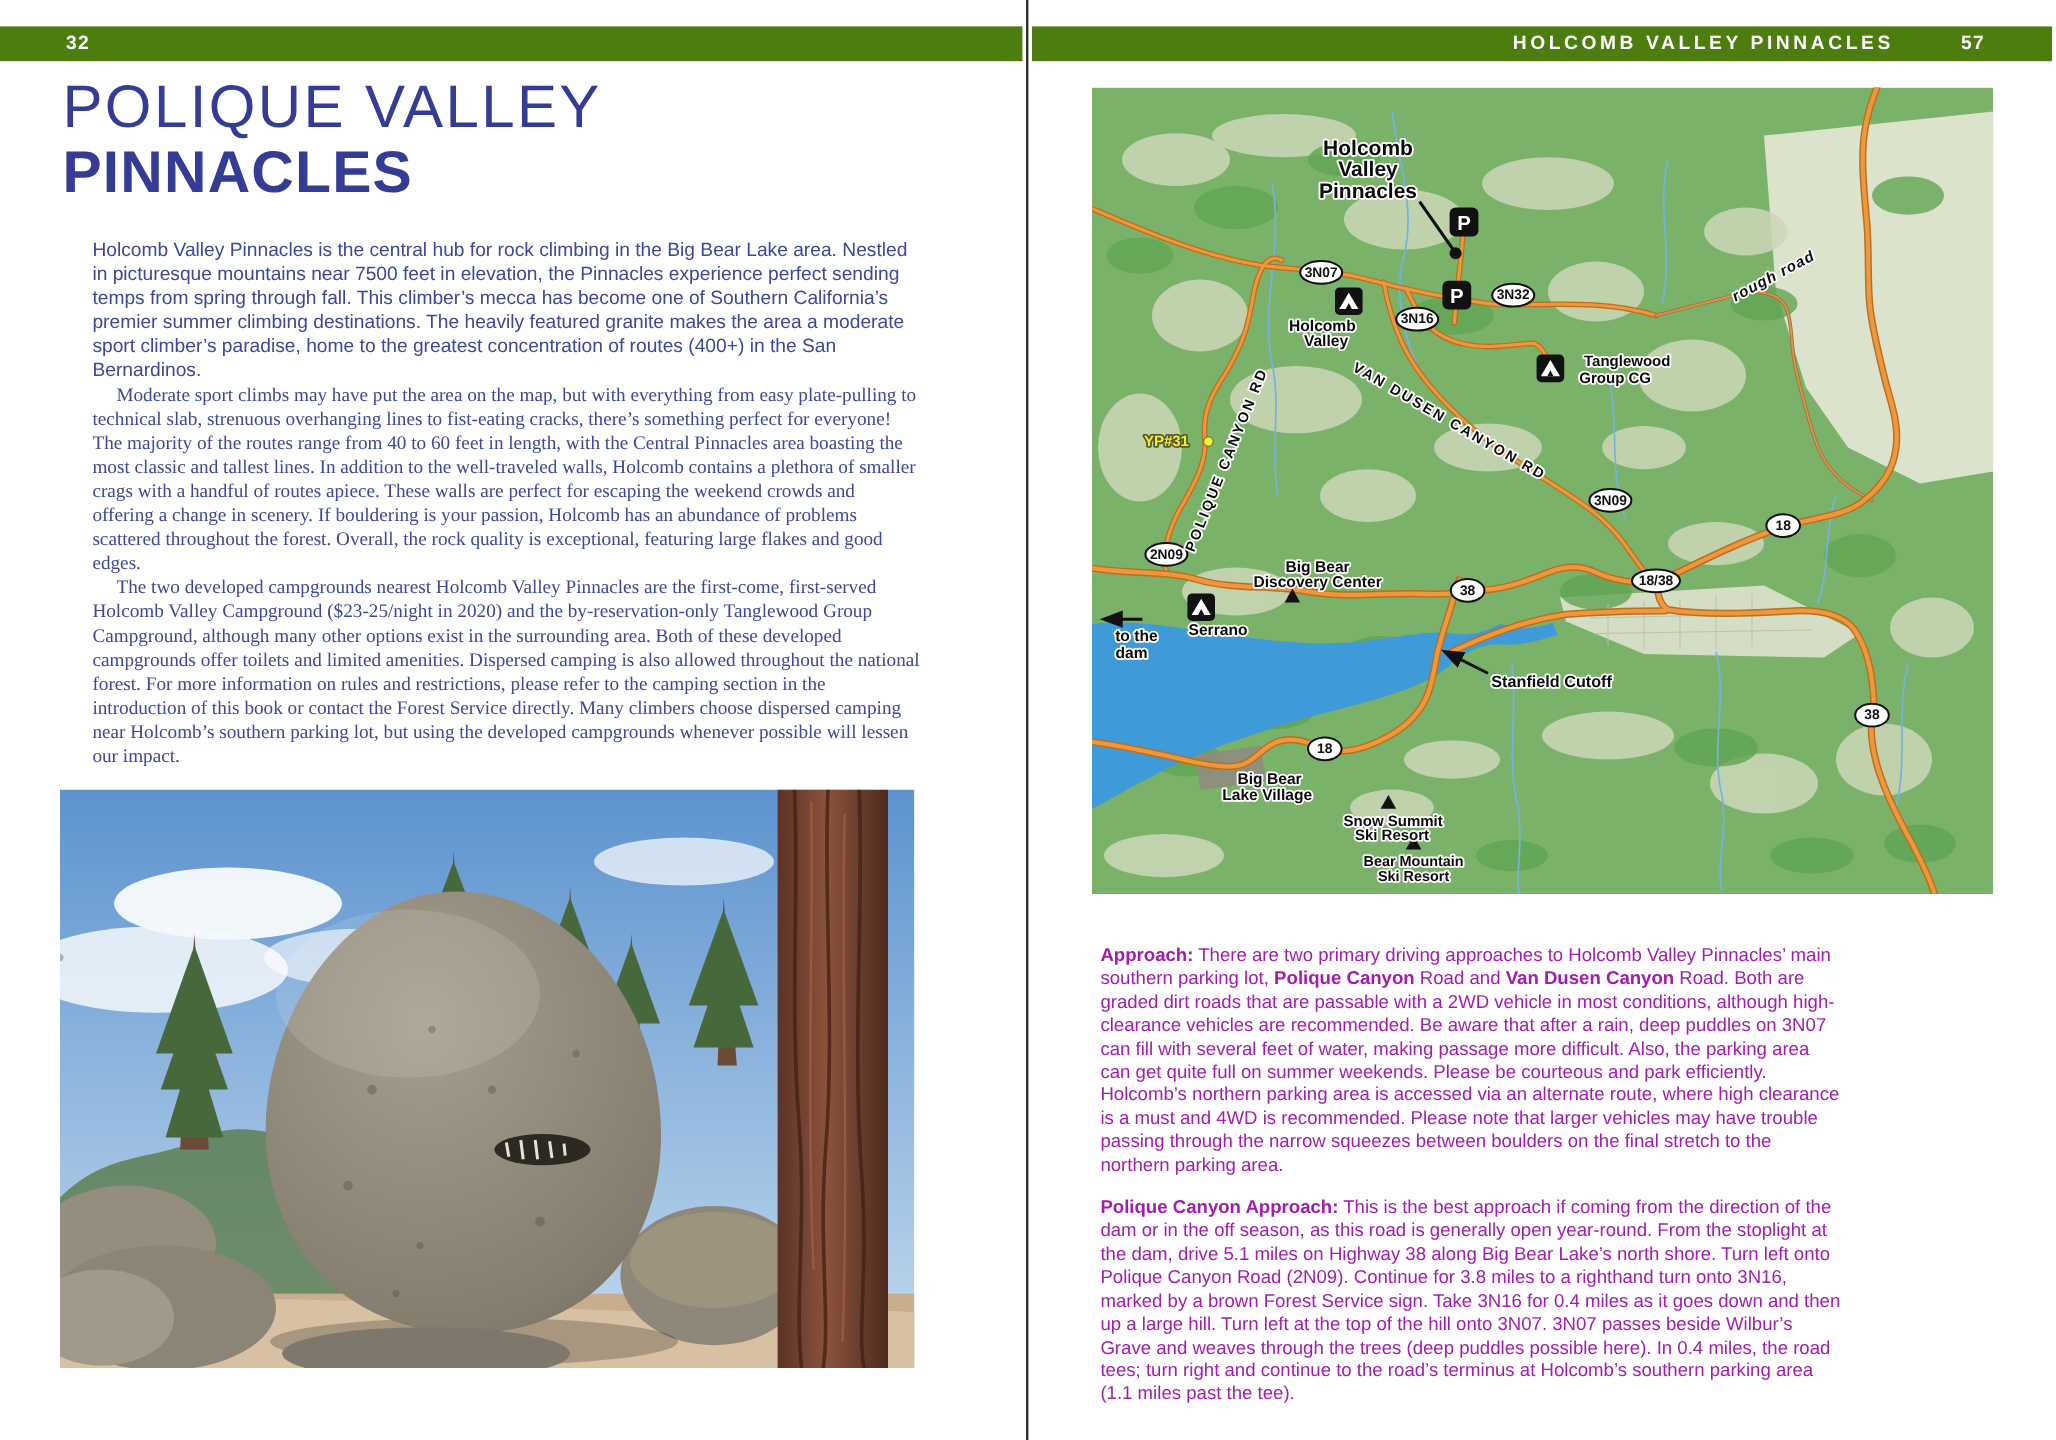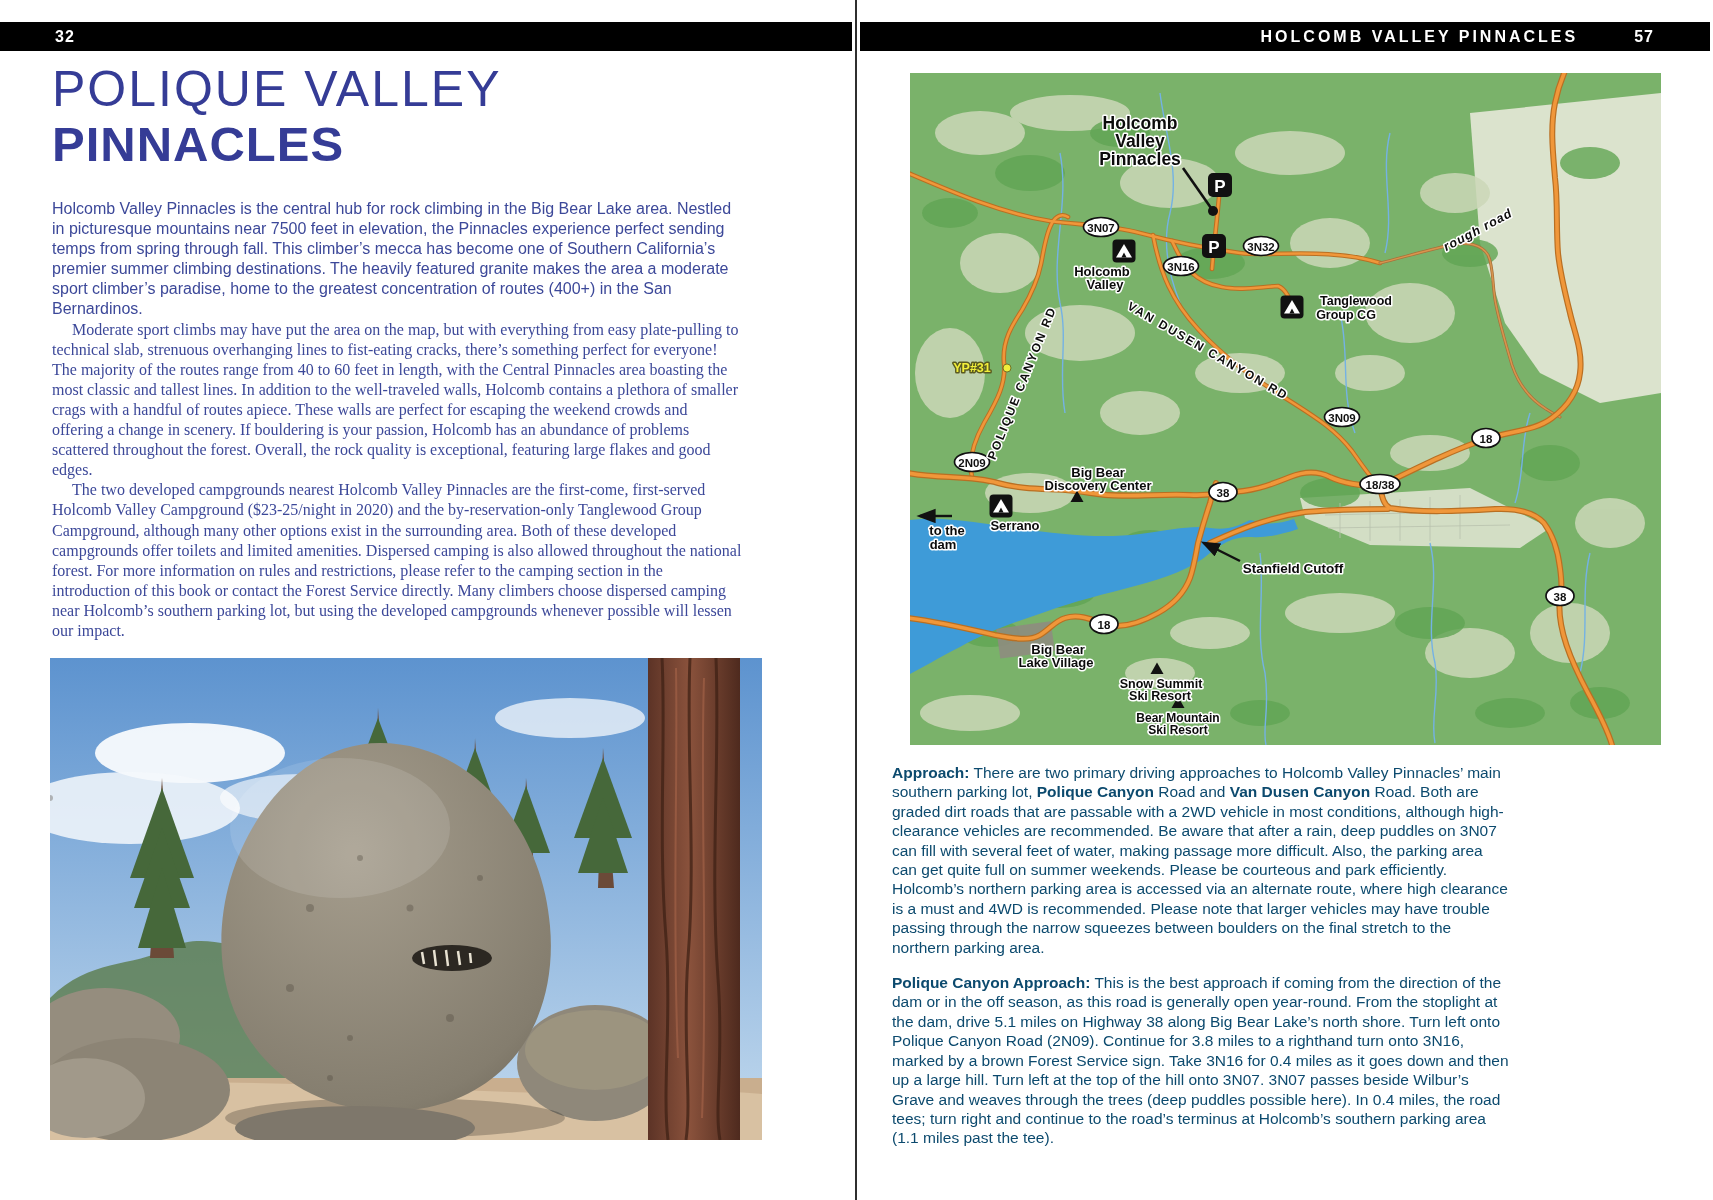--- a/index.html
+++ b/index.html
@@ -1,34 +1,34 @@
 <!DOCTYPE html>
 <html><head>
 <meta charset="utf-8">
 <style>
   html,body{margin:0;padding:0;}
   body{
     width:1713px;height:1200px;position:relative;overflow:hidden;
     background:#ffffff;font-family:"Liberation Sans",sans-serif;
   }
   .spine{position:absolute;left:855px;top:0;width:2px;height:1200px;background:#2f2f2f;}
-  .bar{position:absolute;top:22px;height:29px;background:#000000;color:#fff;box-sizing:border-box;}
+  .bar{position:absolute;top:22px;height:29px;background:#4d7c0f;color:#fff;box-sizing:border-box;}
   .bar-left{left:0;width:852px;padding-left:55px;line-height:29px;}
   .bar-right{left:860px;width:850px;display:flex;align-items:center;justify-content:flex-end;
              padding-right:56px;gap:56px;}
   .bar .pnum{font-size:16px;font-weight:bold;letter-spacing:1px;}
   .bar .htitle{font-size:16px;font-weight:bold;letter-spacing:3px;}
   .title-block{position:absolute;left:52px;top:62px;color:#353c96;}
   .title-block .t1{display:block;font-size:50px;font-weight:400;letter-spacing:2px;line-height:55px;}
   .title-block .t2{display:block;font-size:49px;font-weight:800;letter-spacing:1px;line-height:54px;}
-  .body-copy{position:absolute;text-align:left;}
+  .body-copy{position:absolute;text-align:left;margin-left:25px;}
   #left-copy{left:52px;top:199px;width:690px;color:#3c4899;font-size:16px;line-height:20.1px;}
   #left-copy p{margin:0;}
   #left-copy p.indent{text-indent:20px;font-family:Liberation Serif, serif;}
-  #right-copy{left:892px;top:763px;width:620px;color:#0c4a6e;font-size:15.5px;line-height:19.4px;}
+  #right-copy{left:892px;top:787px;width:620px;color:#a21caf;font-size:15.5px;line-height:19.4px;}
   #right-copy p{margin:0 0 16px 0;}
   #right-copy b{font-weight:bold;}
   .photo{position:absolute;left:50px;top:658px;width:712px;height:482px;margin:0;}
   .map{position:absolute;left:910px;top:73px;width:751px;height:672px;}
   svg{display:block;}
 </style>
 </head>
 <body>
 
 <div class="spine"></div>

